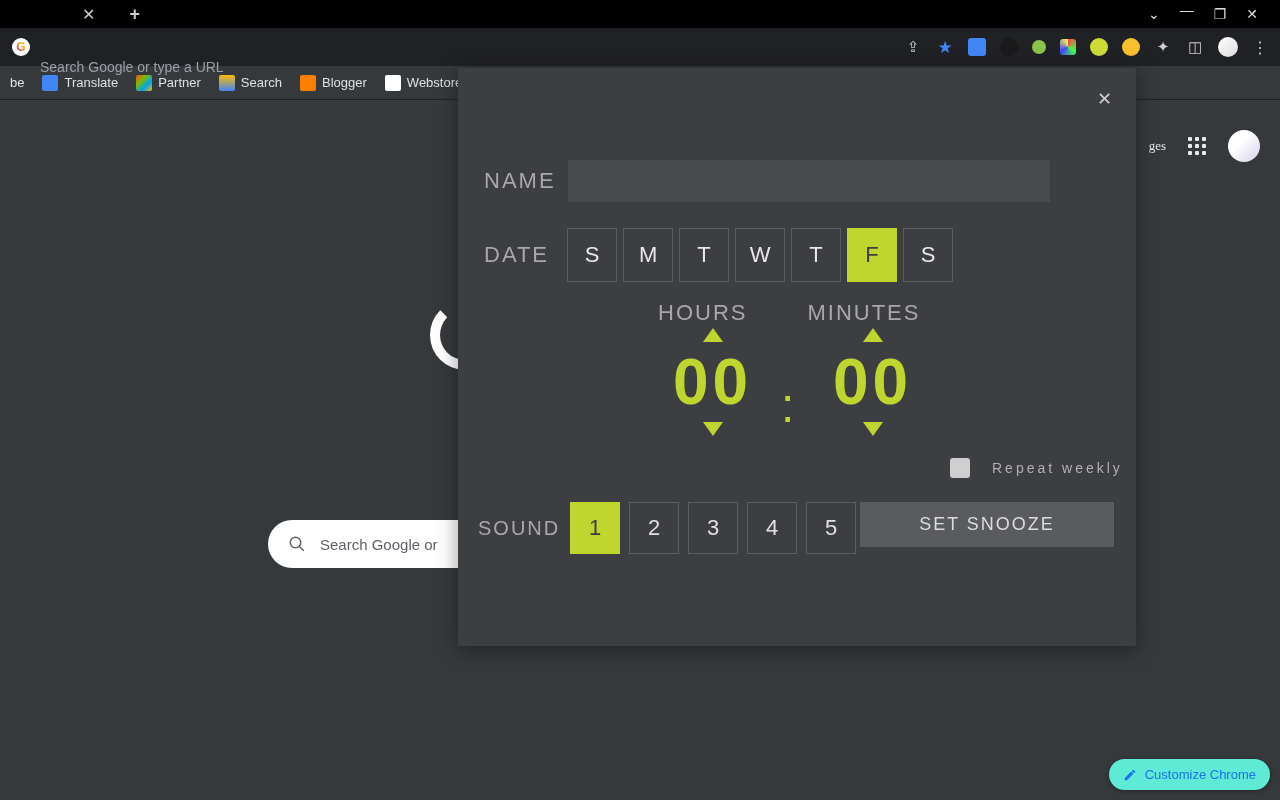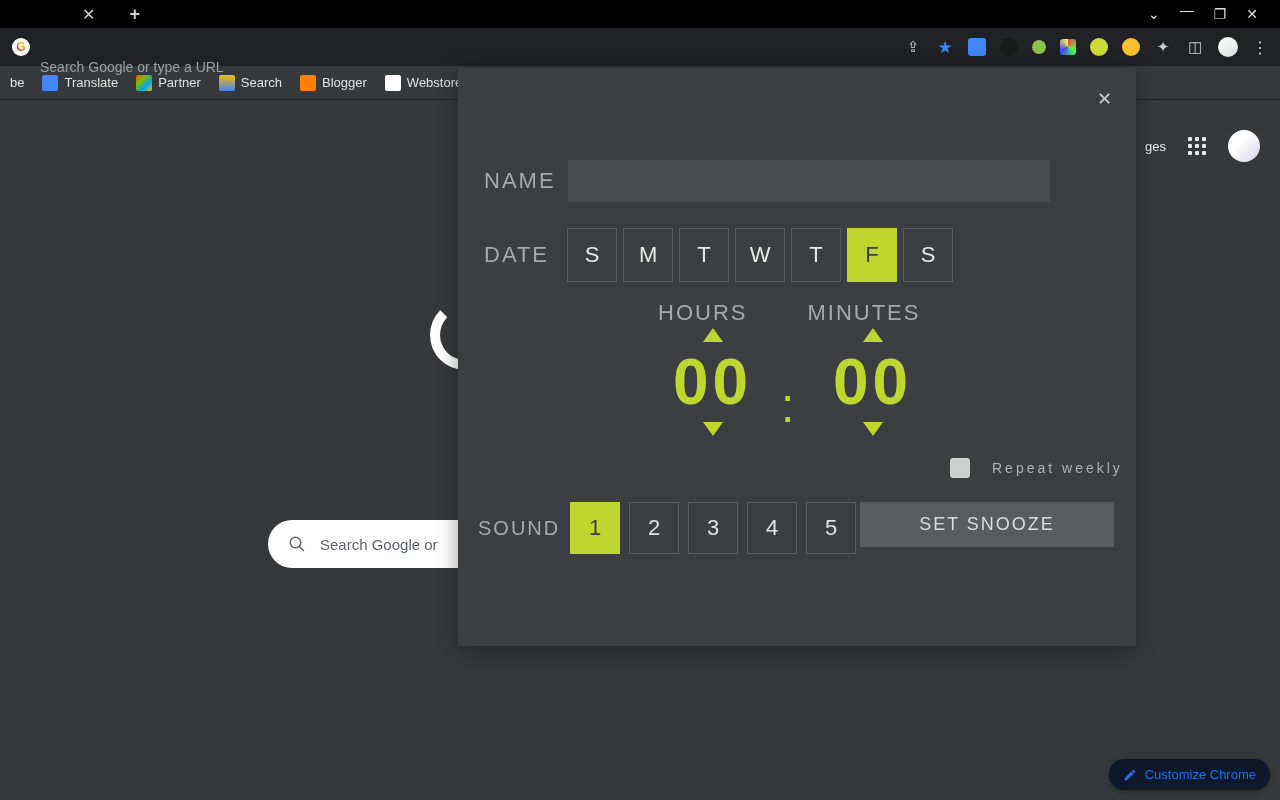--- a/index.html
+++ b/index.html
@@ -42,21 +42,21 @@
   display: flex; align-items: center; padding: 0 10px;
   gap: 18px; border-bottom: 1px solid #222;
 }
 .bm { display: flex; align-items: center; gap: 6px; color: #e0e0e0; font-size: 13px; }
 .bm-ic { width: 16px; height: 16px; border-radius: 2px; }
 
 
 .content {
   position: relative; height: 700px; background: #36393c;
 }
-.ntp-right { position: absolute; top: 30px; right: 20px; display: flex; align-items: center; gap: 22px; color: #e8eaed; font-size: 13px; }
+.ntp-right { position: absolute; top: 30px; right: 20px; display: flex; align-items: center; gap: 22px; color: #e8eaed; font-size: 13px; font-family: Liberation Serif, serif; }
 .apps-grid { display: grid; grid-template-columns: repeat(3,4px); grid-template-rows: repeat(3,4px); gap: 3px; }
 .apps-grid span { background: #e8eaed; border-radius: 1px; }
 .avatar-lg { width: 32px; height: 32px; border-radius: 50%; background: linear-gradient(135deg,#fff 40%,#d5d0e8); }
 
 .google-logo { position: absolute; top: 200px; left: 430px; width: 70px; height: 70px; border: 10px solid #fff; border-top-color: transparent; border-radius: 50%; }
 .search-pill { position: absolute; top: 420px; left: 268px; width: 560px; height: 48px; background: #fff; border-radius: 24px; display: flex; align-items: center; padding: 0 20px; gap: 14px; color: #5f6368; font-size: 15px; }
 .mag { width: 18px; height: 18px; }
 
 
 .popup {
@@ -100,21 +100,21 @@
 
 .row-sound { position: absolute; top: 434px; left: 20px; gap: 10px; }
 .sounds { display: flex; gap: 9px; }
 .snd { width: 50px; height: 52px; border: 1px solid #5b5c60; display: flex; align-items: center; justify-content: center; color: #e0e0e0; font-size: 22px; cursor: pointer; }
 .snd.sel { background: #bfd62f; color: #3d3e42; border-color: #bfd62f; }
 .snooze { position: absolute; top: 434px; left: 402px; width: 254px; height: 45px; background: #5a5b5e; color: #dcdcdc; display: flex; align-items: center; justify-content: center; font-size: 18px; letter-spacing: 2px; cursor: pointer; }
 
 .save { position: absolute; left: 10px; bottom: 16px; width: 656px; height: 48px; background: #bfd62f; color: #3d3e42; display: flex; align-items: center; justify-content: center; font-size: 22px; letter-spacing: 2px; cursor: pointer; font-weight: 300; }
 
 
-.customize { position: absolute; right: 10px; bottom: 10px; background: #0f172a; border-radius: 18px; padding: 8px 14px; display: flex; align-items: center; gap: 8px; color: #1a73e8; font-size: 13px; box-shadow: 0 1px 4px rgba(0,0,0,.4); }
+.customize { position: absolute; right: 10px; bottom: 10px; background: #5eead4; border-radius: 18px; padding: 8px 14px; display: flex; align-items: center; gap: 8px; color: #1a73e8; font-size: 13px; box-shadow: 0 1px 4px rgba(0,0,0,.4); }
 
 
 .watermark { position: absolute; top: 310px; left: 492px; display: flex; align-items: center; gap: 6px; opacity: .8; pointer-events: none; }
 .wm-ring { width: 32px; height: 32px; border: 4px solid #2b7bbb; border-radius: 50%; border-right-color: transparent; }
 .wm-txt1 { font-size: 30px; font-weight: 700; color: #2b7bbb; }
 .wm-txt2 { font-size: 30px; font-weight: 700; color: #bec3c8; }
 </style>
 </head>
 <body>
 

